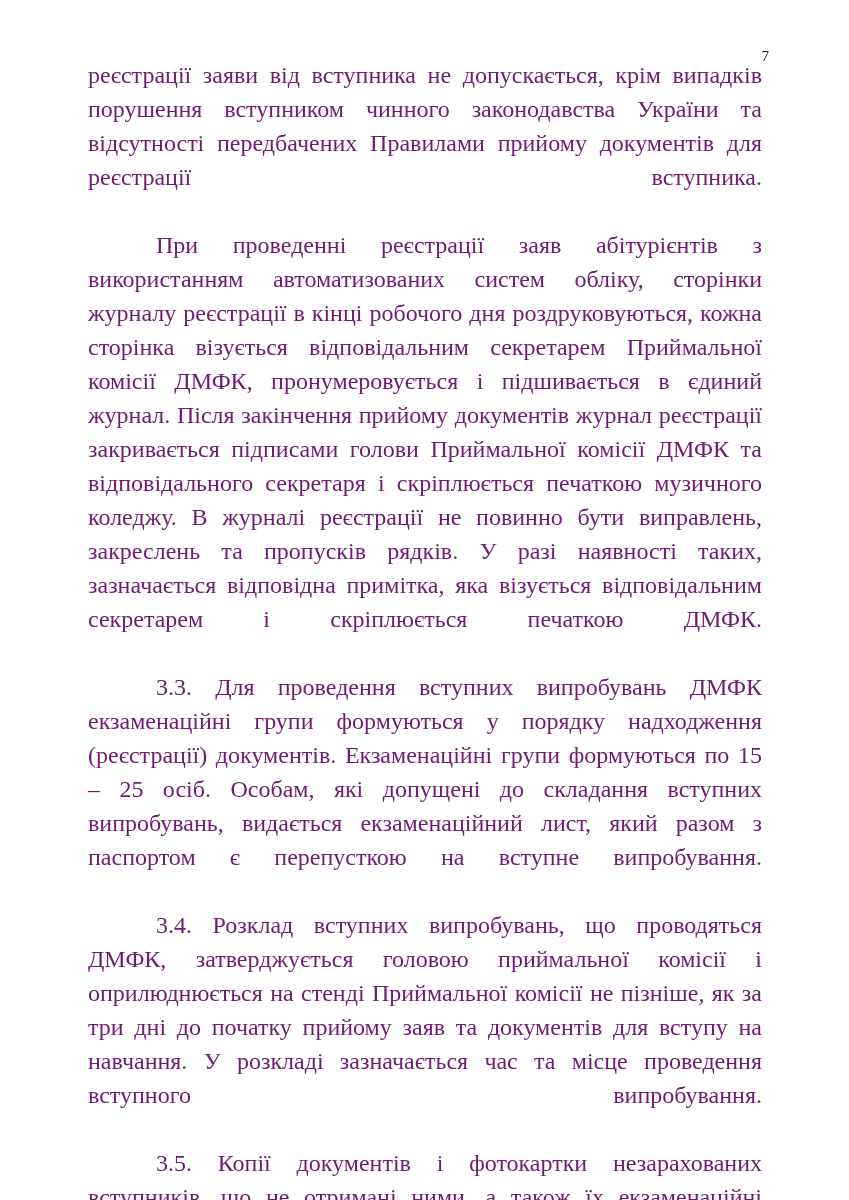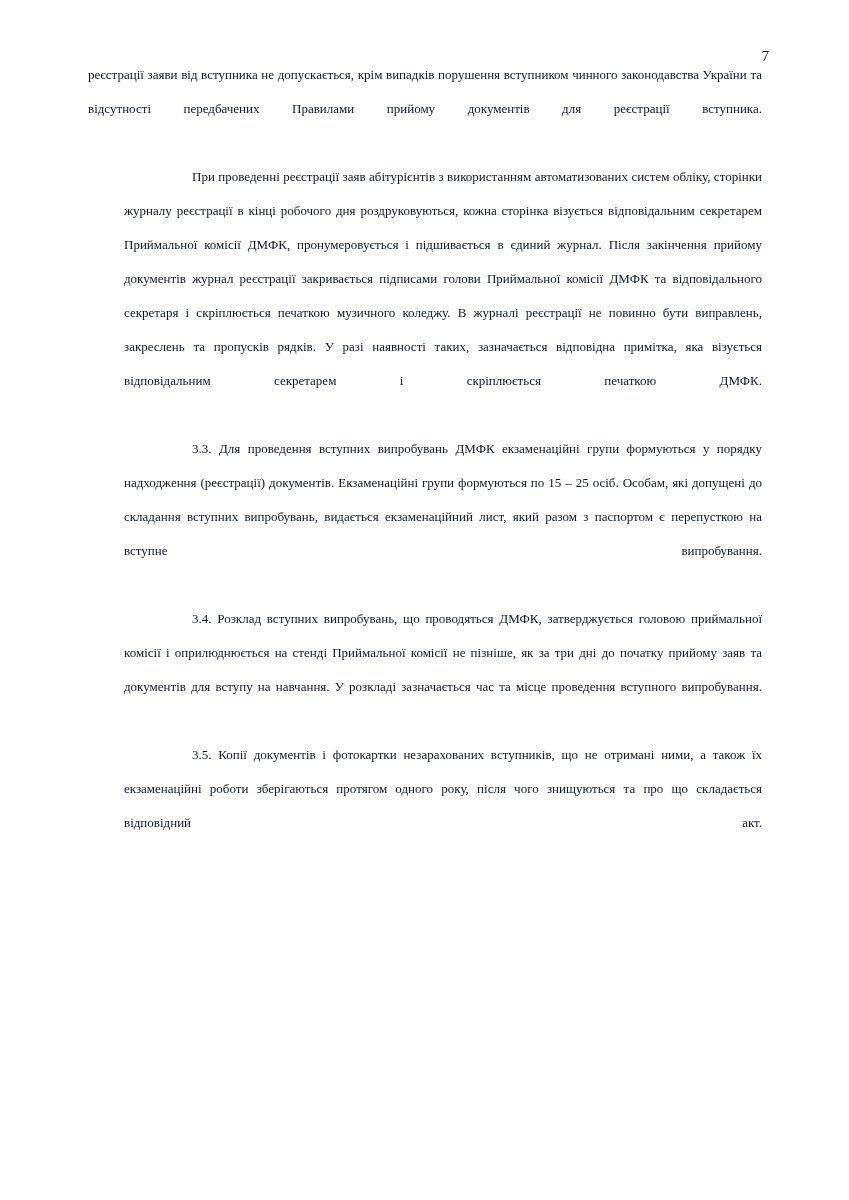--- a/index.html
+++ b/index.html
@@ -29,32 +29,31 @@
     color: #1a1a1a;
   }
   .content {
     position: absolute;
     top: 58px;
     left: 88px;
     width: 674px;
   }
   .para {
     margin: 0;
-    font-size: 13px;
+    font-size: 24px;
     line-height: 34px;
     text-align: justify;
     text-justify: inter-word;
     text-indent: 0;
     hyphens: none;
     word-spacing: 0.1px;
-    color: #0f172a;
+    color: #701a75;
   }
   .para.indented {
     text-indent: 68px;
-    margin-left: 36px;
   }
   
   .para::after {
     content: "";
     display: inline-block;
     width: 100%;
   }
 </style>
 </head>
 <body>

